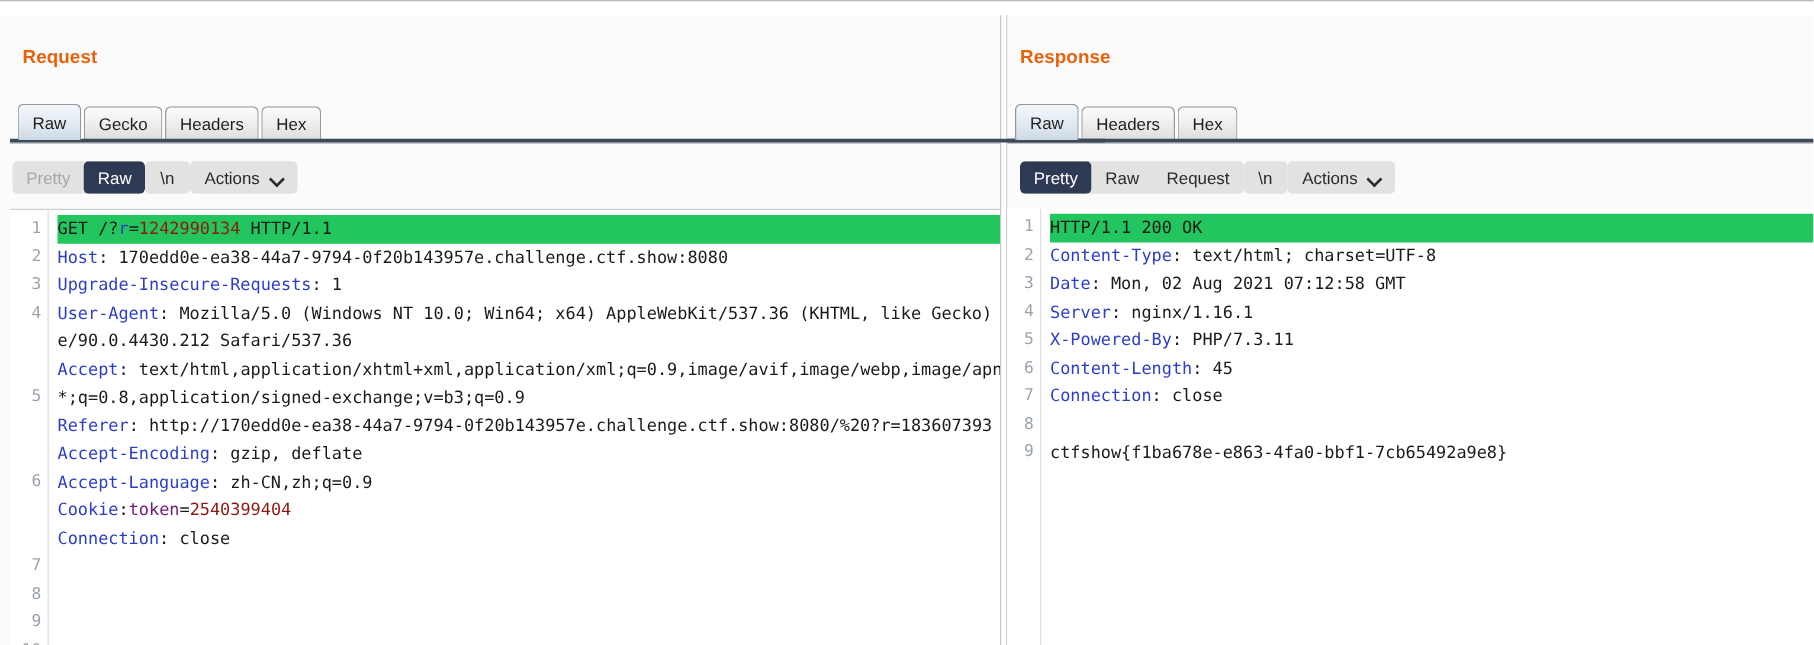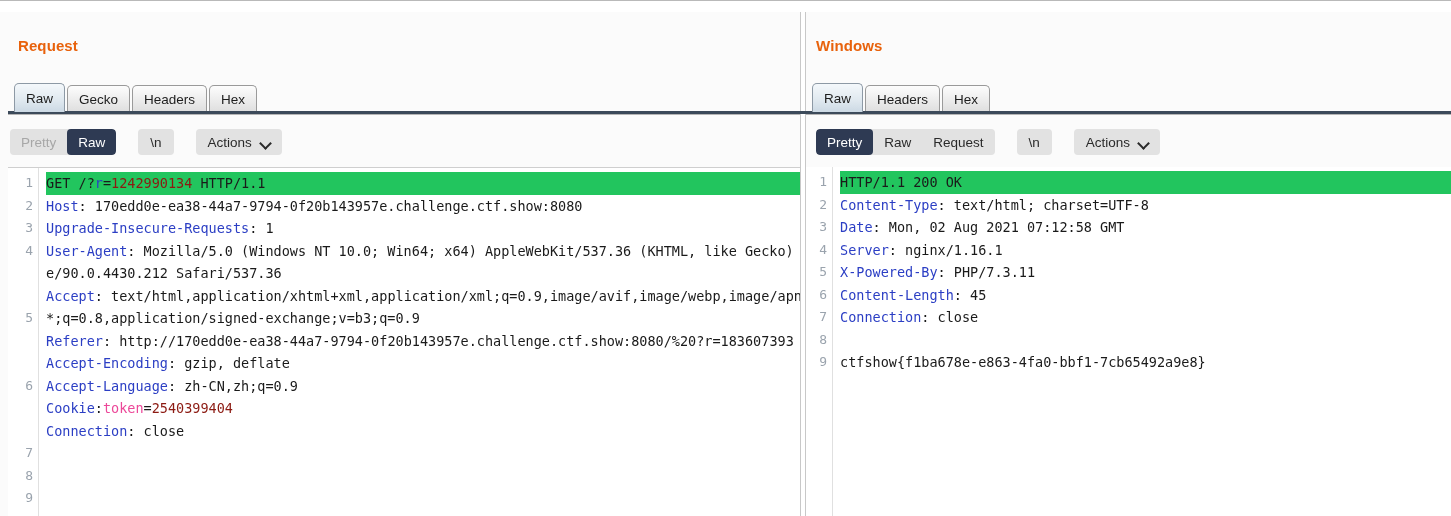--- a/index.html
+++ b/index.html
@@ -94,21 +94,21 @@
   }
   .pane-response .tabstrip-rule-thin { left: 0; }
 
   
   .toolbar {
     position: absolute;
     top: 117px;
     left: 10px;
     display: flex;
     align-items: flex-end;
-    gap: 22px;
+    gap: 0;
   }
   .pane-response .toolbar { left: 10px; }
   .seg {
     display: flex;
     align-items: stretch;
     background: #e2e2e2;
     border-radius: 4px;
     overflow: hidden;
     height: 26px;
   }
@@ -193,21 +193,21 @@
     font-family: "DejaVu Sans Mono", monospace;
     font-size: 13.5px;
     line-height: 22.5px;
     color: #1a1a1a;
     white-space: pre-wrap;
     word-break: break-all;
     border-left: 1px solid #e0e0e0;
     overflow: hidden;
   }
   .code .hdr { color: #2b3ec4; }
-  .code .hdr2 { color: #ec4899; margin-top: 20px; }
+  .code .hdr2 { color: #701a75; margin-top: 20px; }
   .code .val-red { color: #8c1a12; }
   .code .ln { display: block; min-height: 22.5px; }
   .code .ln.first { background: #22c55e; }
 
   
   .vscroll {
     position: absolute;
     top: 155px;
     bottom: 0;
     right: 16px;
@@ -347,21 +347,21 @@
       <div class="splitter">
         <div class="grip"></div>
       </div>
     </div>
   </div>
 
   <div class="pane-divider"></div>
 
   <div class="pane pane-response">
     <div class="pane-inner">
-      <div class="pane-title">Windows</div>
+      <div class="pane-title">Response</div>
 
       <div class="tabstrip">
         <div class="tab selected">
             <span>Raw</span>
           </div>
         <div class="tab">
             <span>Headers</span>
           </div>
         <div class="tab">
             <span>Hex</span>

